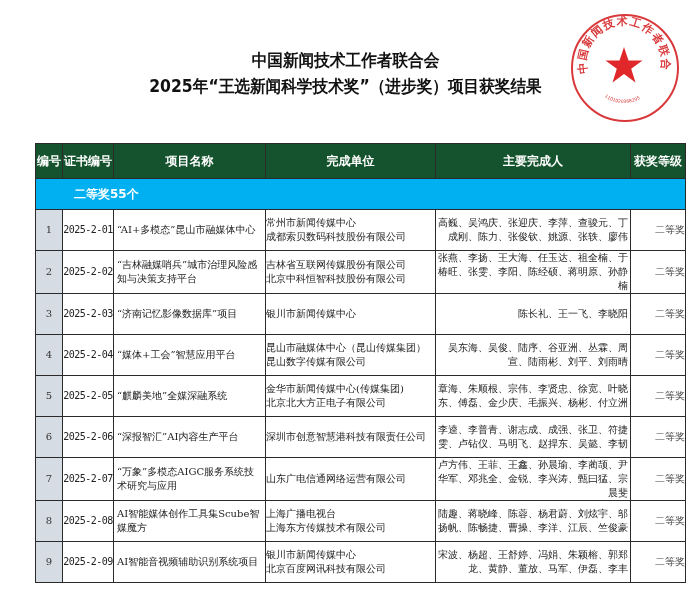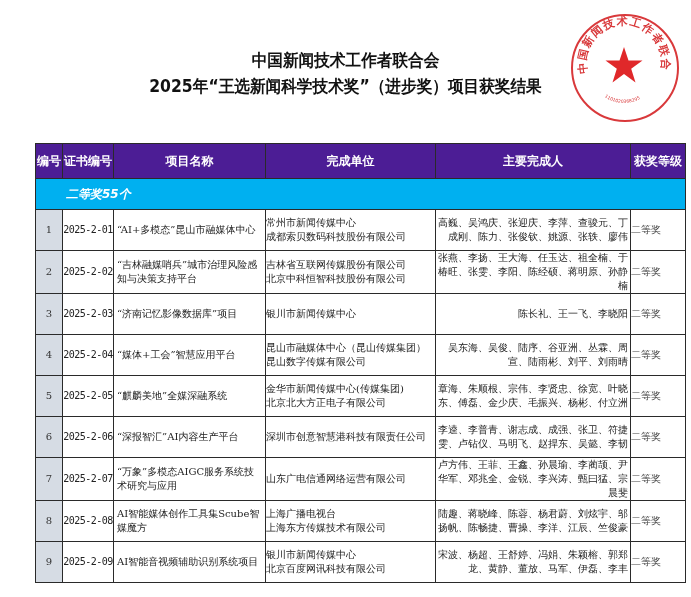--- a/index.html
+++ b/index.html
@@ -4,30 +4,30 @@
 <style>
   html, body { margin: 0; padding: 0; background: #ffffff; }
   body { width: 691px; height: 597px; position: relative; overflow: hidden; font-family: "DejaVu Serif", "Liberation Serif", serif; color: #222; }
   .title-block { position: absolute; left: 0; top: 48px; width: 691px; text-align: center; }
   .title-line1 { font-family: "DejaVu Sans", "Liberation Sans", sans-serif; font-size: 17px; font-weight: bold; color: #111; line-height: 24px; letter-spacing: 0px; transform: scaleX(0.92); }
   .title-line2 { font-family: "DejaVu Sans", "Liberation Sans", sans-serif; font-size: 17px; font-weight: bold; color: #111; line-height: 24px; transform: scaleX(0.92); margin-top: 2px; }
   .stamp { position: absolute; left: 571px; top: 14px; width: 108px; height: 108px; border-radius: 50%; border: 2.5px solid #d9393b; box-sizing: border-box; }
   .stamp svg { position: absolute; left: -3px; top: -3px; width: 108px; height: 108px; }
   table.results { position: absolute; left: 35px; top: 143px; width: 650px; border-collapse: collapse; table-layout: fixed; }
   table.results th, table.results td { border: 1.5px solid #2a2a2a; padding: 0; }
-  thead th { background: #4c1d95; color: #ffffff; font-family: "DejaVu Sans", "Liberation Sans", sans-serif; font-size: 12px; font-weight: bold; height: 34px; text-align: center; }
+  thead th { background: #14532d; color: #ffffff; font-family: "DejaVu Sans", "Liberation Sans", sans-serif; font-size: 12px; font-weight: bold; height: 34px; text-align: center; }
   .section-row td { background: #00b0f0; color: #ffffff; height: 30px; font-family: "DejaVu Sans", "Liberation Sans", sans-serif; font-size: 12px; font-weight: bold; }
-  .section-label { padding-left: 30px; font-style: italic; }
+  .section-label { padding-left: 38px; }
   tbody.data td { height: 40px; font-size: 10px; line-height: 14px; background: #fff; }
   td.idx { background: #d6dce4 !important; text-align: center; color: #333; }
   td.cert { text-align: center; font-family: "DejaVu Sans Mono", "Liberation Mono", monospace; font-size: 10px; letter-spacing: -0.5px; }
   td.proj { text-align: left; padding-left: 3px !important; padding-right: 3px !important; }
   td.unit { text-align: left; }
   td.people { text-align: right; padding-left: 2px !important; padding-right: 2px !important; }
-  td.grade { text-align: left; color: #444; margin-top: 41px; }
+  td.grade { text-align: right; color: #444; margin-top: 41px; }
   .unit-line { display: block; }
 </style>
 </head>
 <body>
 
 <div class="title-block">
   <div class="title-line1">中国新闻技术工作者联合会</div>
   <div class="title-line2">2025年“王选新闻科学技术奖”（进步奖）项目获奖结果</div>
 </div>
 

